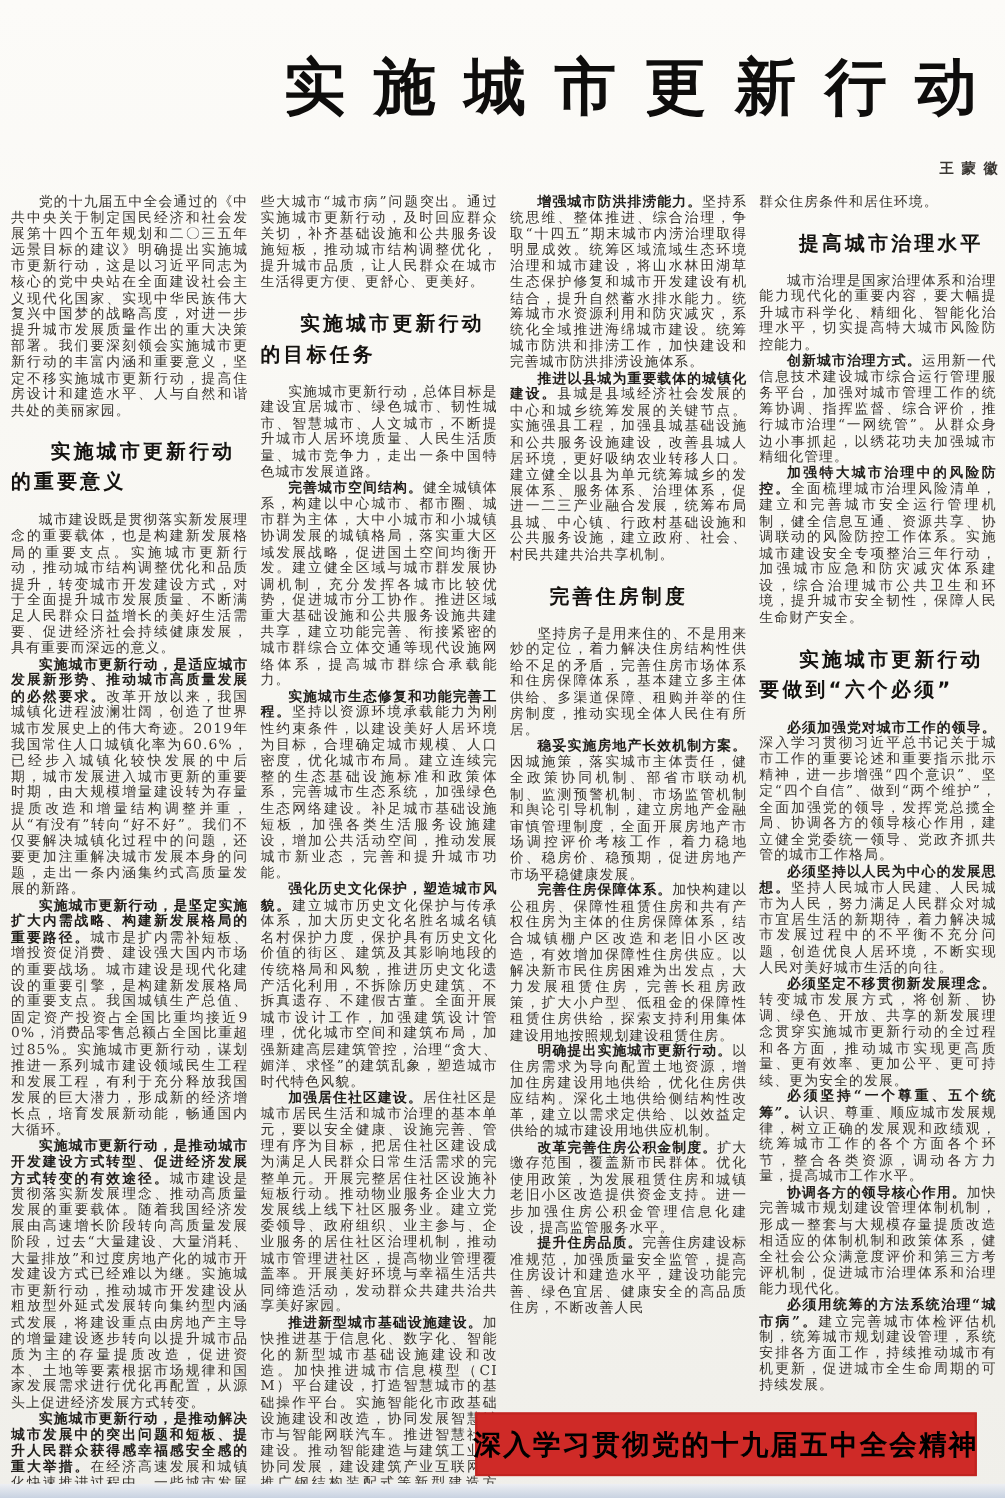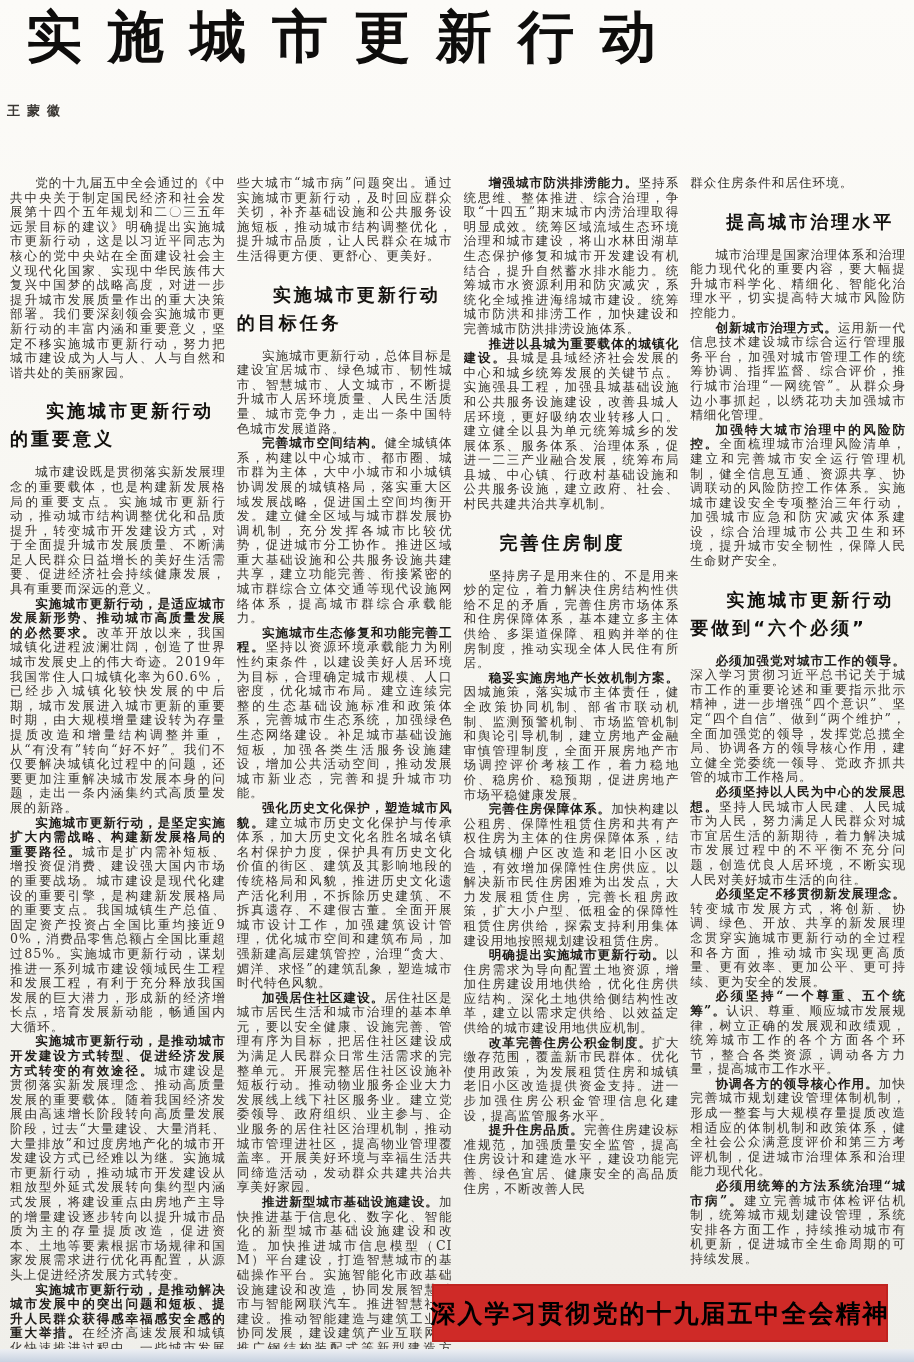--- a/index.html
+++ b/index.html
@@ -1,19 +1,19 @@
 <!DOCTYPE html>
 <html><head>
 <meta charset="utf-8">
 <style>
   html,body { margin:0; padding:0; }
   body { width:914px; height:1362px; background:#e8e6e1; font-family:"DejaVu Serif", serif; }
   .page { position:relative; width:914px; height:1362px; overflow:hidden;
           background:linear-gradient(180deg,#fcfbf8 0%,#f6f5f0 55%,#f0efea 100%); color:#2e2b28; }
-  .masthead { text-align:left; }
+  .masthead { padding-top:42px; text-align:right; }
   .title { margin:0; font-family:"DejaVu Sans",sans-serif; font-weight:900; font-size:56px;
            letter-spacing:26px; text-indent:26px; color:#0e0d0c; white-space:nowrap; }
   .author { margin-top:26px; font-size:13px; letter-spacing:7px; text-indent:7px; color:#3a3733; font-weight:bold; }
   .columns { position:absolute; left:10px; top:176px; width:896px; height:1180px; display:flex; gap:11px; }
   .col { flex:1 1 0; min-width:0; overflow:hidden; }
   .para { margin:0; font-size:12.6px; line-height:14.6px; letter-spacing:1px; text-align:justify;
           text-indent:2em; word-break:break-all; color:#37332e; }
   .para.cont { text-indent:0; }
   .lead { font-weight:bold; color:#211e1b; }
   .subhead { margin:17px 0 12px; font-family:"DejaVu Sans",sans-serif; font-weight:bold; font-size:18px;
@@ -28,21 +28,21 @@
 </head>
 <body>
 
 <div class="page">
   <div class="masthead">
     <h1 class="title">实施城市更新行动</h1>
     <div class="author">王蒙徽</div>
   </div>
   <div class="columns" id="columns">
       <div class="col">
-        <p class="para">党的十九届五中全会通过的《中共中央关于制定国民经济和社会发展第十四个五年规划和二〇三五年远景目标的建议》明确提出实施城市更新行动，这是以习近平同志为核心的党中央站在全面建设社会主义现代化国家、实现中华民族伟大复兴中国梦的战略高度，对进一步提升城市发展质量作出的重大决策部署。我们要深刻领会实施城市更新行动的丰富内涵和重要意义，坚定不移实施城市更新行动，努力把城市建设成为人与人、人与自然和谐共处的美丽家园。</p>
+        <p class="para">党的十九届五中全会通过的《中共中央关于制定国民经济和社会发展第十四个五年规划和二〇三五年远景目标的建议》明确提出实施城市更新行动，这是以习近平同志为核心的党中央站在全面建设社会主义现代化国家、实现中华民族伟大复兴中国梦的战略高度，对进一步提升城市发展质量作出的重大决策部署。我们要深刻领会实施城市更新行动的丰富内涵和重要意义，坚定不移实施城市更新行动，提高住房设计和建造水平、人与自然和谐共处的美丽家园。</p>
         <h2 class="subhead">实施城市更新行动的重要意义</h2>
         <p class="para">城市建设既是贯彻落实新发展理念的重要载体，也是构建新发展格局的重要支点。实施城市更新行动，推动城市结构调整优化和品质提升，转变城市开发建设方式，对于全面提升城市发展质量、不断满足人民群众日益增长的美好生活需要、促进经济社会持续健康发展，具有重要而深远的意义。</p>
         <p class="para"><b class="lead">实施城市更新行动，是适应城市发展新形势、推动城市高质量发展的必然要求。</b>改革开放以来，我国城镇化进程波澜壮阔，创造了世界城市发展史上的伟大奇迹。2019年我国常住人口城镇化率为60.6%，已经步入城镇化较快发展的中后期，城市发展进入城市更新的重要时期，由大规模增量建设转为存量提质改造和增量结构调整并重，从“有没有”转向“好不好”。我们不仅要解决城镇化过程中的问题，还要更加注重解决城市发展本身的问题，走出一条内涵集约式高质量发展的新路。</p>
         <p class="para"><b class="lead">实施城市更新行动，是坚定实施扩大内需战略、构建新发展格局的重要路径。</b>城市是扩内需补短板、增投资促消费、建设强大国内市场的重要战场。城市建设是现代化建设的重要引擎，是构建新发展格局的重要支点。我国城镇生产总值、固定资产投资占全国比重均接近90%，消费品零售总额占全国比重超过85%。实施城市更新行动，谋划推进一系列城市建设领域民生工程和发展工程，有利于充分释放我国发展的巨大潜力，形成新的经济增长点，培育发展新动能，畅通国内大循环。</p>
         <p class="para"><b class="lead">实施城市更新行动，是推动城市开发建设方式转型、促进经济发展方式转变的有效途径。</b>城市建设是贯彻落实新发展理念、推动高质量发展的重要载体。随着我国经济发展由高速增长阶段转向高质量发展阶段，过去“大量建设、大量消耗、大量排放”和过度房地产化的城市开发建设方式已经难以为继。实施城市更新行动，推动城市开发建设从粗放型外延式发展转向集约型内涵式发展，将建设重点由房地产主导的增量建设逐步转向以提升城市品质为主的存量提质改造，促进资本、土地等要素根据市场规律和国家发展需求进行优化再配置，从源头上促进经济发展方式转变。</p>
         <p class="para"><b class="lead">实施城市更新行动，是推动解决城市发展中的突出问题和短板、提升人民群众获得感幸福感安全感的重大举措。</b>在经济高速发展和城镇化快速推进过程中，一些城市发展注重追求速度和规模，城市规划建设管理“碎片化”问题突出，城市的整体性、系统性、宜居性、包容性和生长性不足，人居环境质量不高，一</p>
       </div>
       <div class="col">
         <p class="para cont">些大城市“城市病”问题突出。通过实施城市更新行动，及时回应群众关切，补齐基础设施和公共服务设施短板，推动城市结构调整优化，提升城市品质，让人民群众在城市生活得更方便、更舒心、更美好。</p>
         <h2 class="subhead">实施城市更新行动的目标任务</h2>

